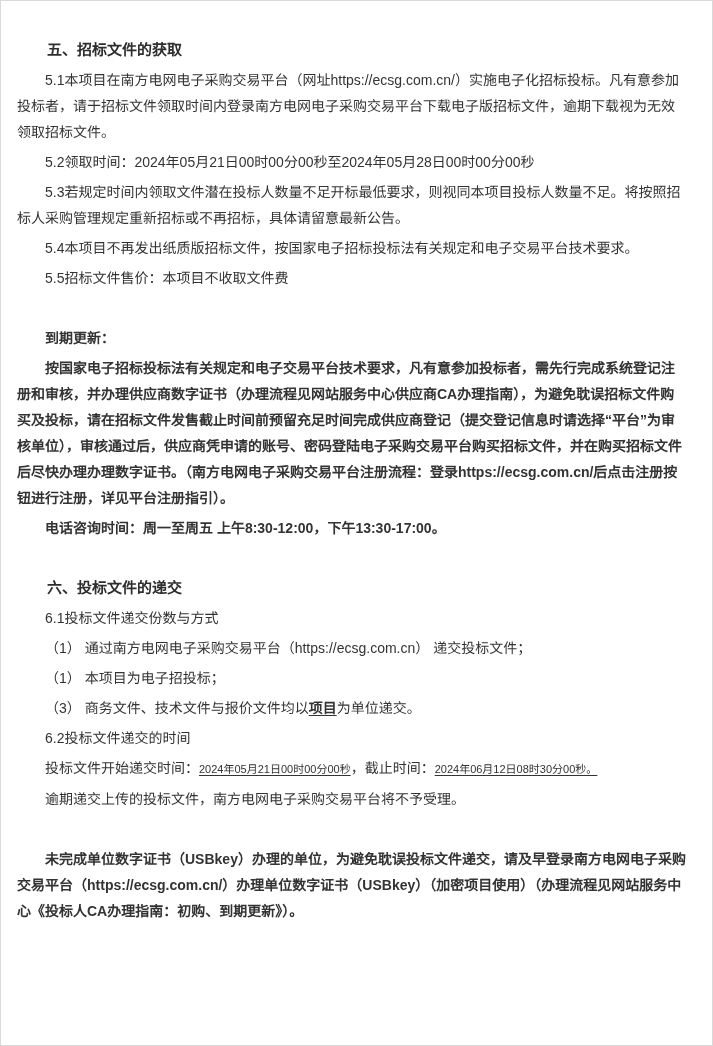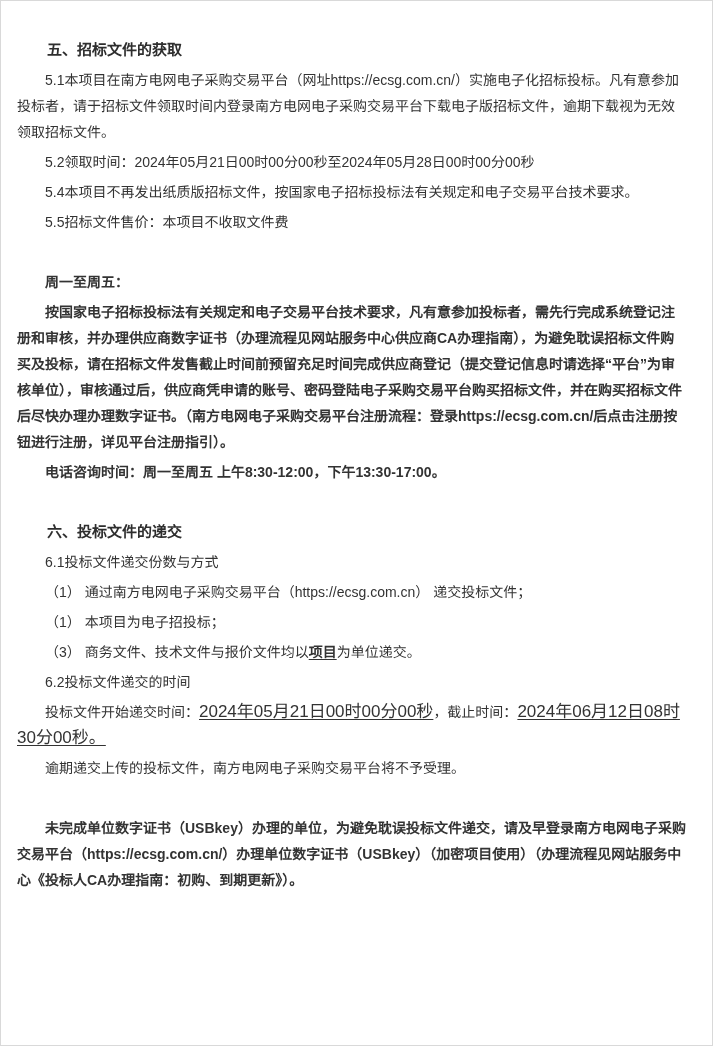--- a/index.html
+++ b/index.html
@@ -30,33 +30,34 @@
     word-break: break-word;
   }
   .heading {
     font-weight: bold;
     font-size: 15px;
     color: #2e2e2e;
   }
   .bold { font-weight: bold; }
   .gap-lg { margin-top: 34px; }
   .para u { text-decoration: underline; text-underline-offset: 2px; }
-  .para u.lg { font-size: 17px; }
+  .para u.lg { font-size: 11px; }
   .seg-bold { font-weight: bold; }
 </style>
 </head>
 <body>
 
 <div class="doc-page">
     <p class="para heading bold"><span>五、招标文件的获取</span></p>
     <p class="para"><span>5.1本项目在南方电网电子采购交易平台（网址https://ecsg.com.cn/）实施电子化招标投标。凡有意参加投标者，请于招标文件领取时间内登录南方电网电子采购交易平台下载电子版招标文件，逾期下载视为无效领取招标文件。</span></p>
     <p class="para"><span>5.2领取时间：2024年05月21日00时00分00秒至2024年05月28日00时00分00秒</span></p>
+    <p class="para"><span>5.3若规定时间内领取文件潜在投标人数量不足开标最低要求，则视同本项目投标人数量不足。将按照招标人采购管理规定重新招标或不再招标，具体请留意最新公告。</span></p>
     <p class="para"><span>5.4本项目不再发出纸质版招标文件，按国家电子招标投标法有关规定和电子交易平台技术要求。</span></p>
     <p class="para"><span>5.5招标文件售价：本项目不收取文件费</span></p>
-    <p class="para bold gap-lg"><span>周一至周五：</span></p>
+    <p class="para bold gap-lg"><span>到期更新：</span></p>
     <p class="para bold"><span>按国家电子招标投标法有关规定和电子交易平台技术要求，凡有意参加投标者，需先行完成系统登记注册和审核，并办理供应商数字证书（办理流程见网站服务中心供应商CA办理指南），为避免耽误招标文件购买及投标，请在招标文件发售截止时间前预留充足时间完成供应商登记（提交登记信息时请选择“平台”为审核单位），审核通过后，供应商凭申请的账号、密码登陆电子采购交易平台购买招标文件，并在购买招标文件后尽快办理办理数字证书。（南方电网电子采购交易平台注册流程：登录https://ecsg.com.cn/后点击注册按钮进行注册，详见平台注册指引）。</span></p>
     <p class="para bold"><span>电话咨询时间：周一至周五 上午8:30-12:00，下午13:30-17:00。</span></p>
     <p class="para heading bold gap-lg"><span>六、投标文件的递交</span></p>
     <p class="para"><span>6.1投标文件递交份数与方式</span></p>
     <p class="para"><span>（1） 通过南方电网电子采购交易平台（https://ecsg.com.cn） 递交投标文件；</span></p>
     <p class="para"><span>（1） 本项目为电子招投标；</span></p>
     <p class="para"><span>（3） 商务文件、技术文件与报价文件均以</span><u class="seg-bold">项目</u><span>为单位递交。</span></p>
     <p class="para"><span>6.2投标文件递交的时间</span></p>
     <p class="para"><span>投标文件开始递交时间：</span><u class="lg">2024年05月21日00时00分00秒</u><span>，截止时间：</span><u class="lg">2024年06月12日08时30分00秒。</u></p>
     <p class="para"><span>逾期递交上传的投标文件，南方电网电子采购交易平台将不予受理。</span></p>

